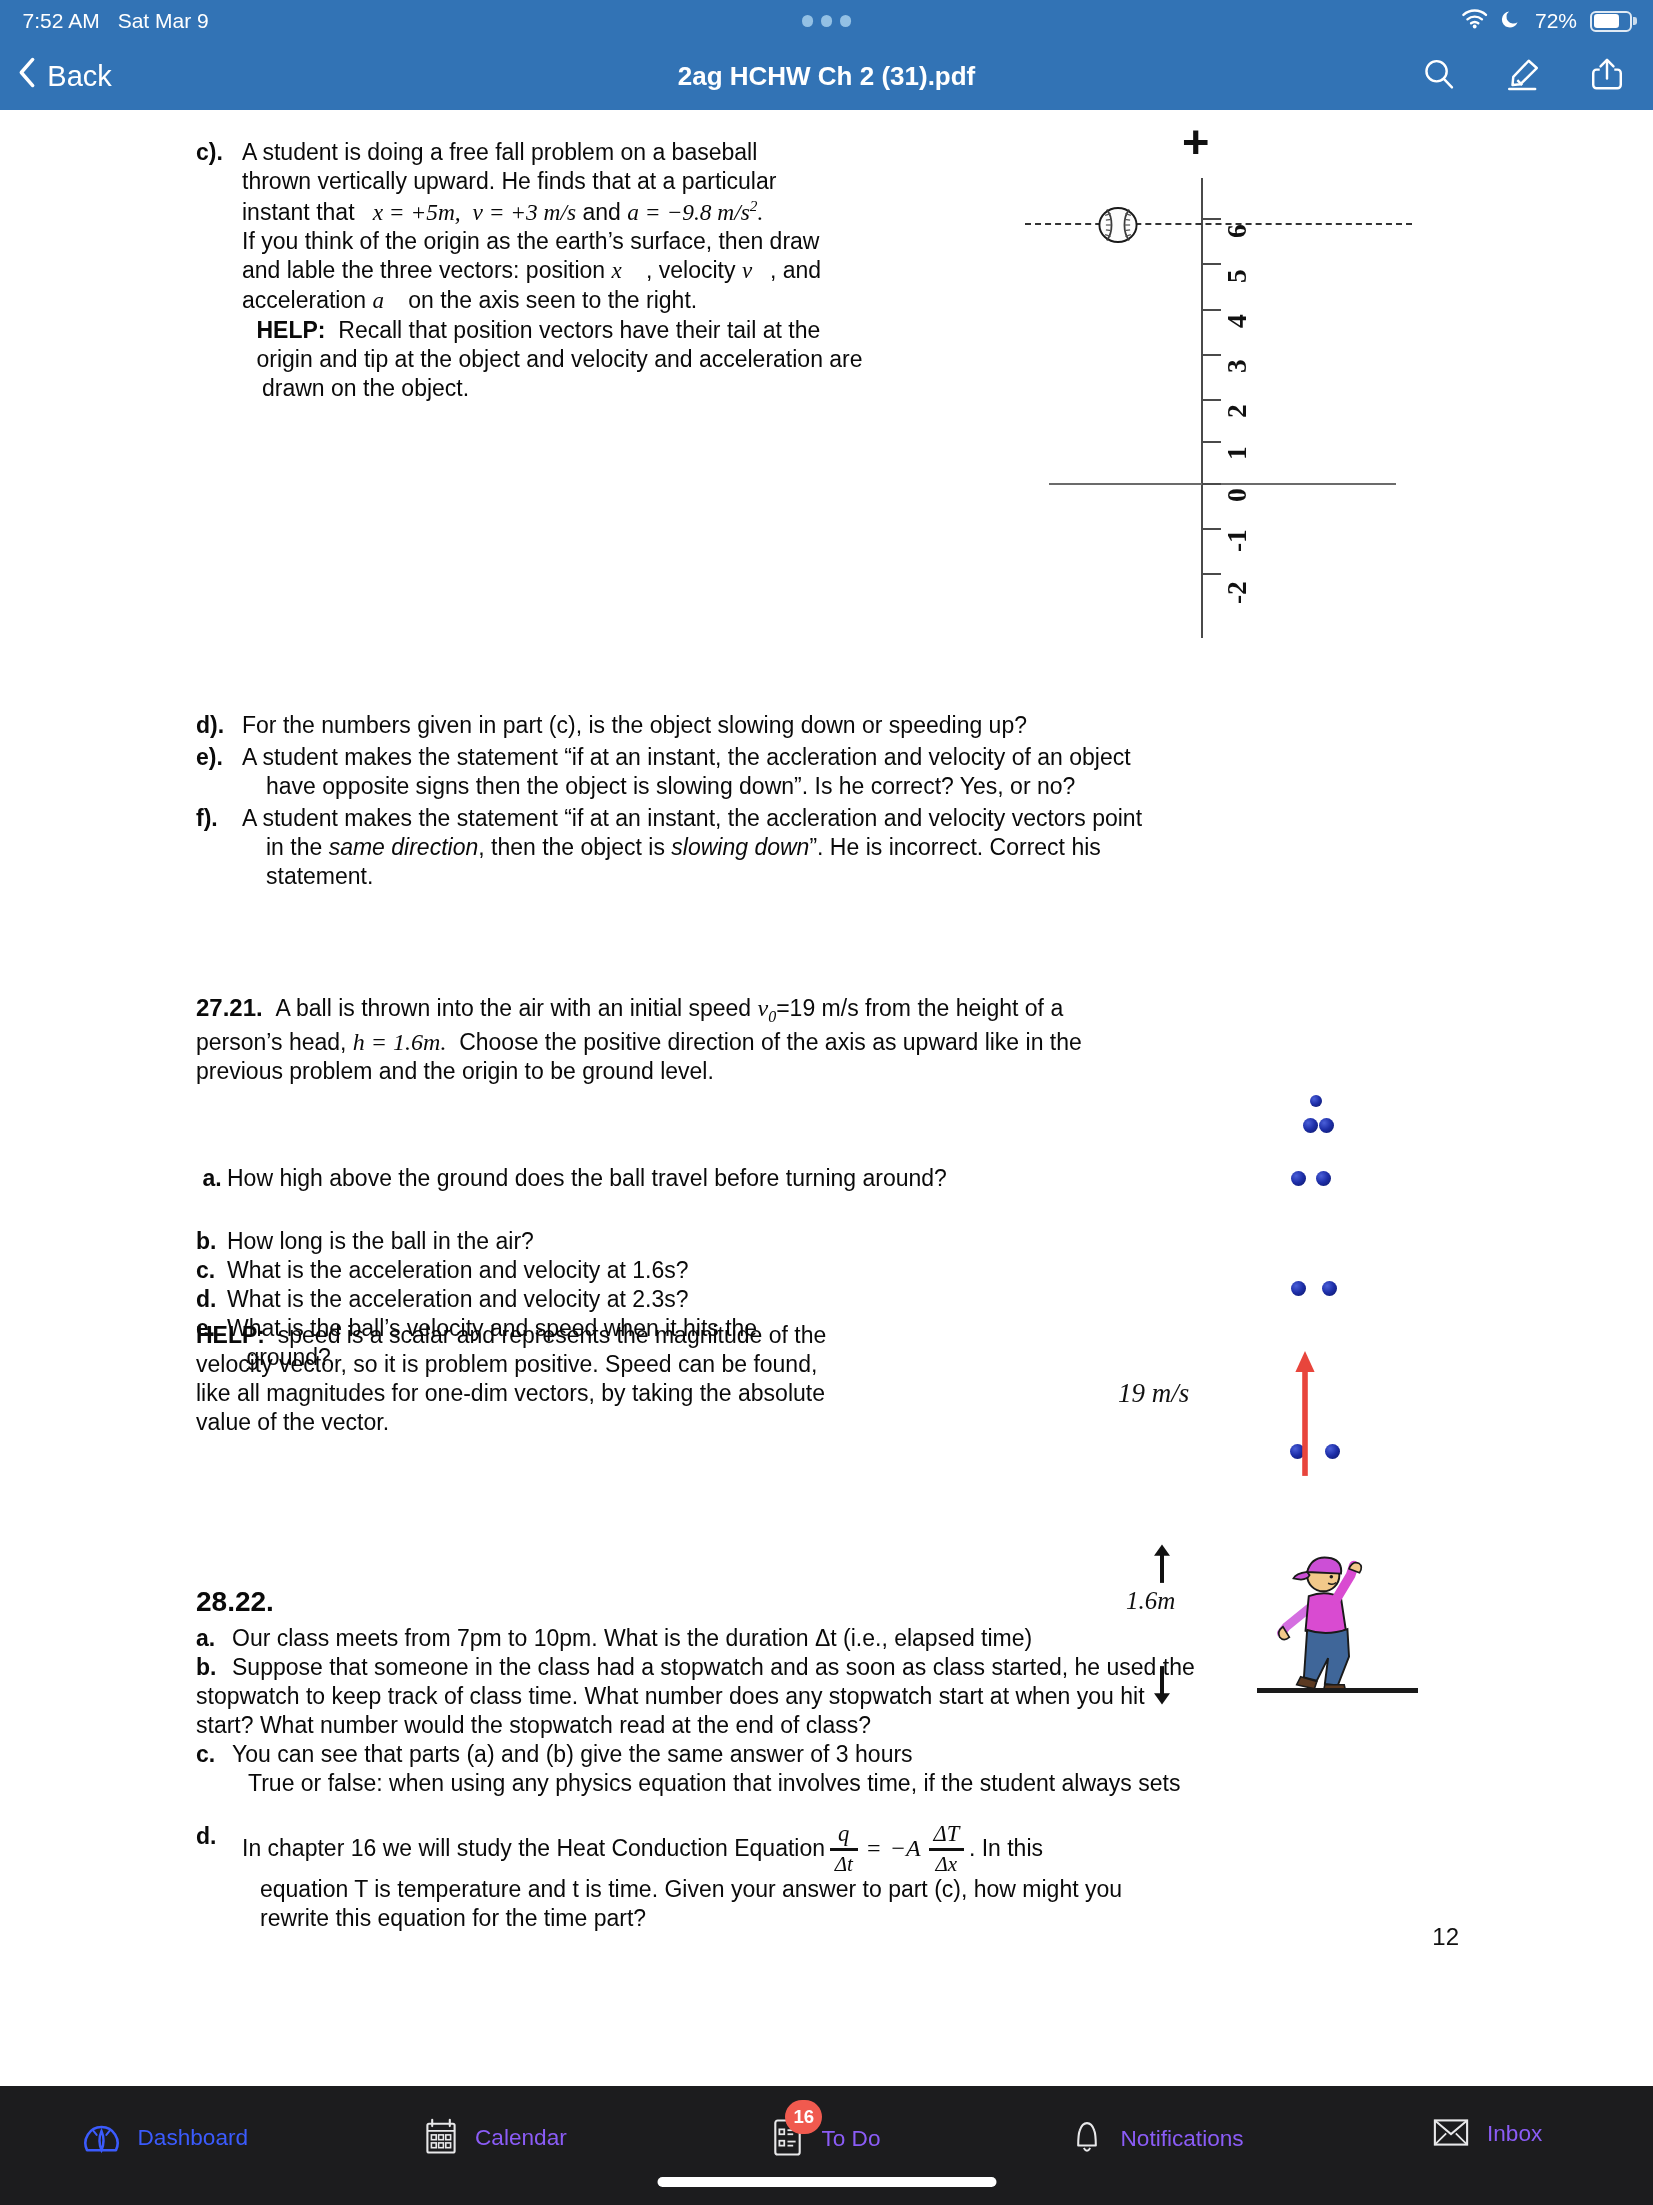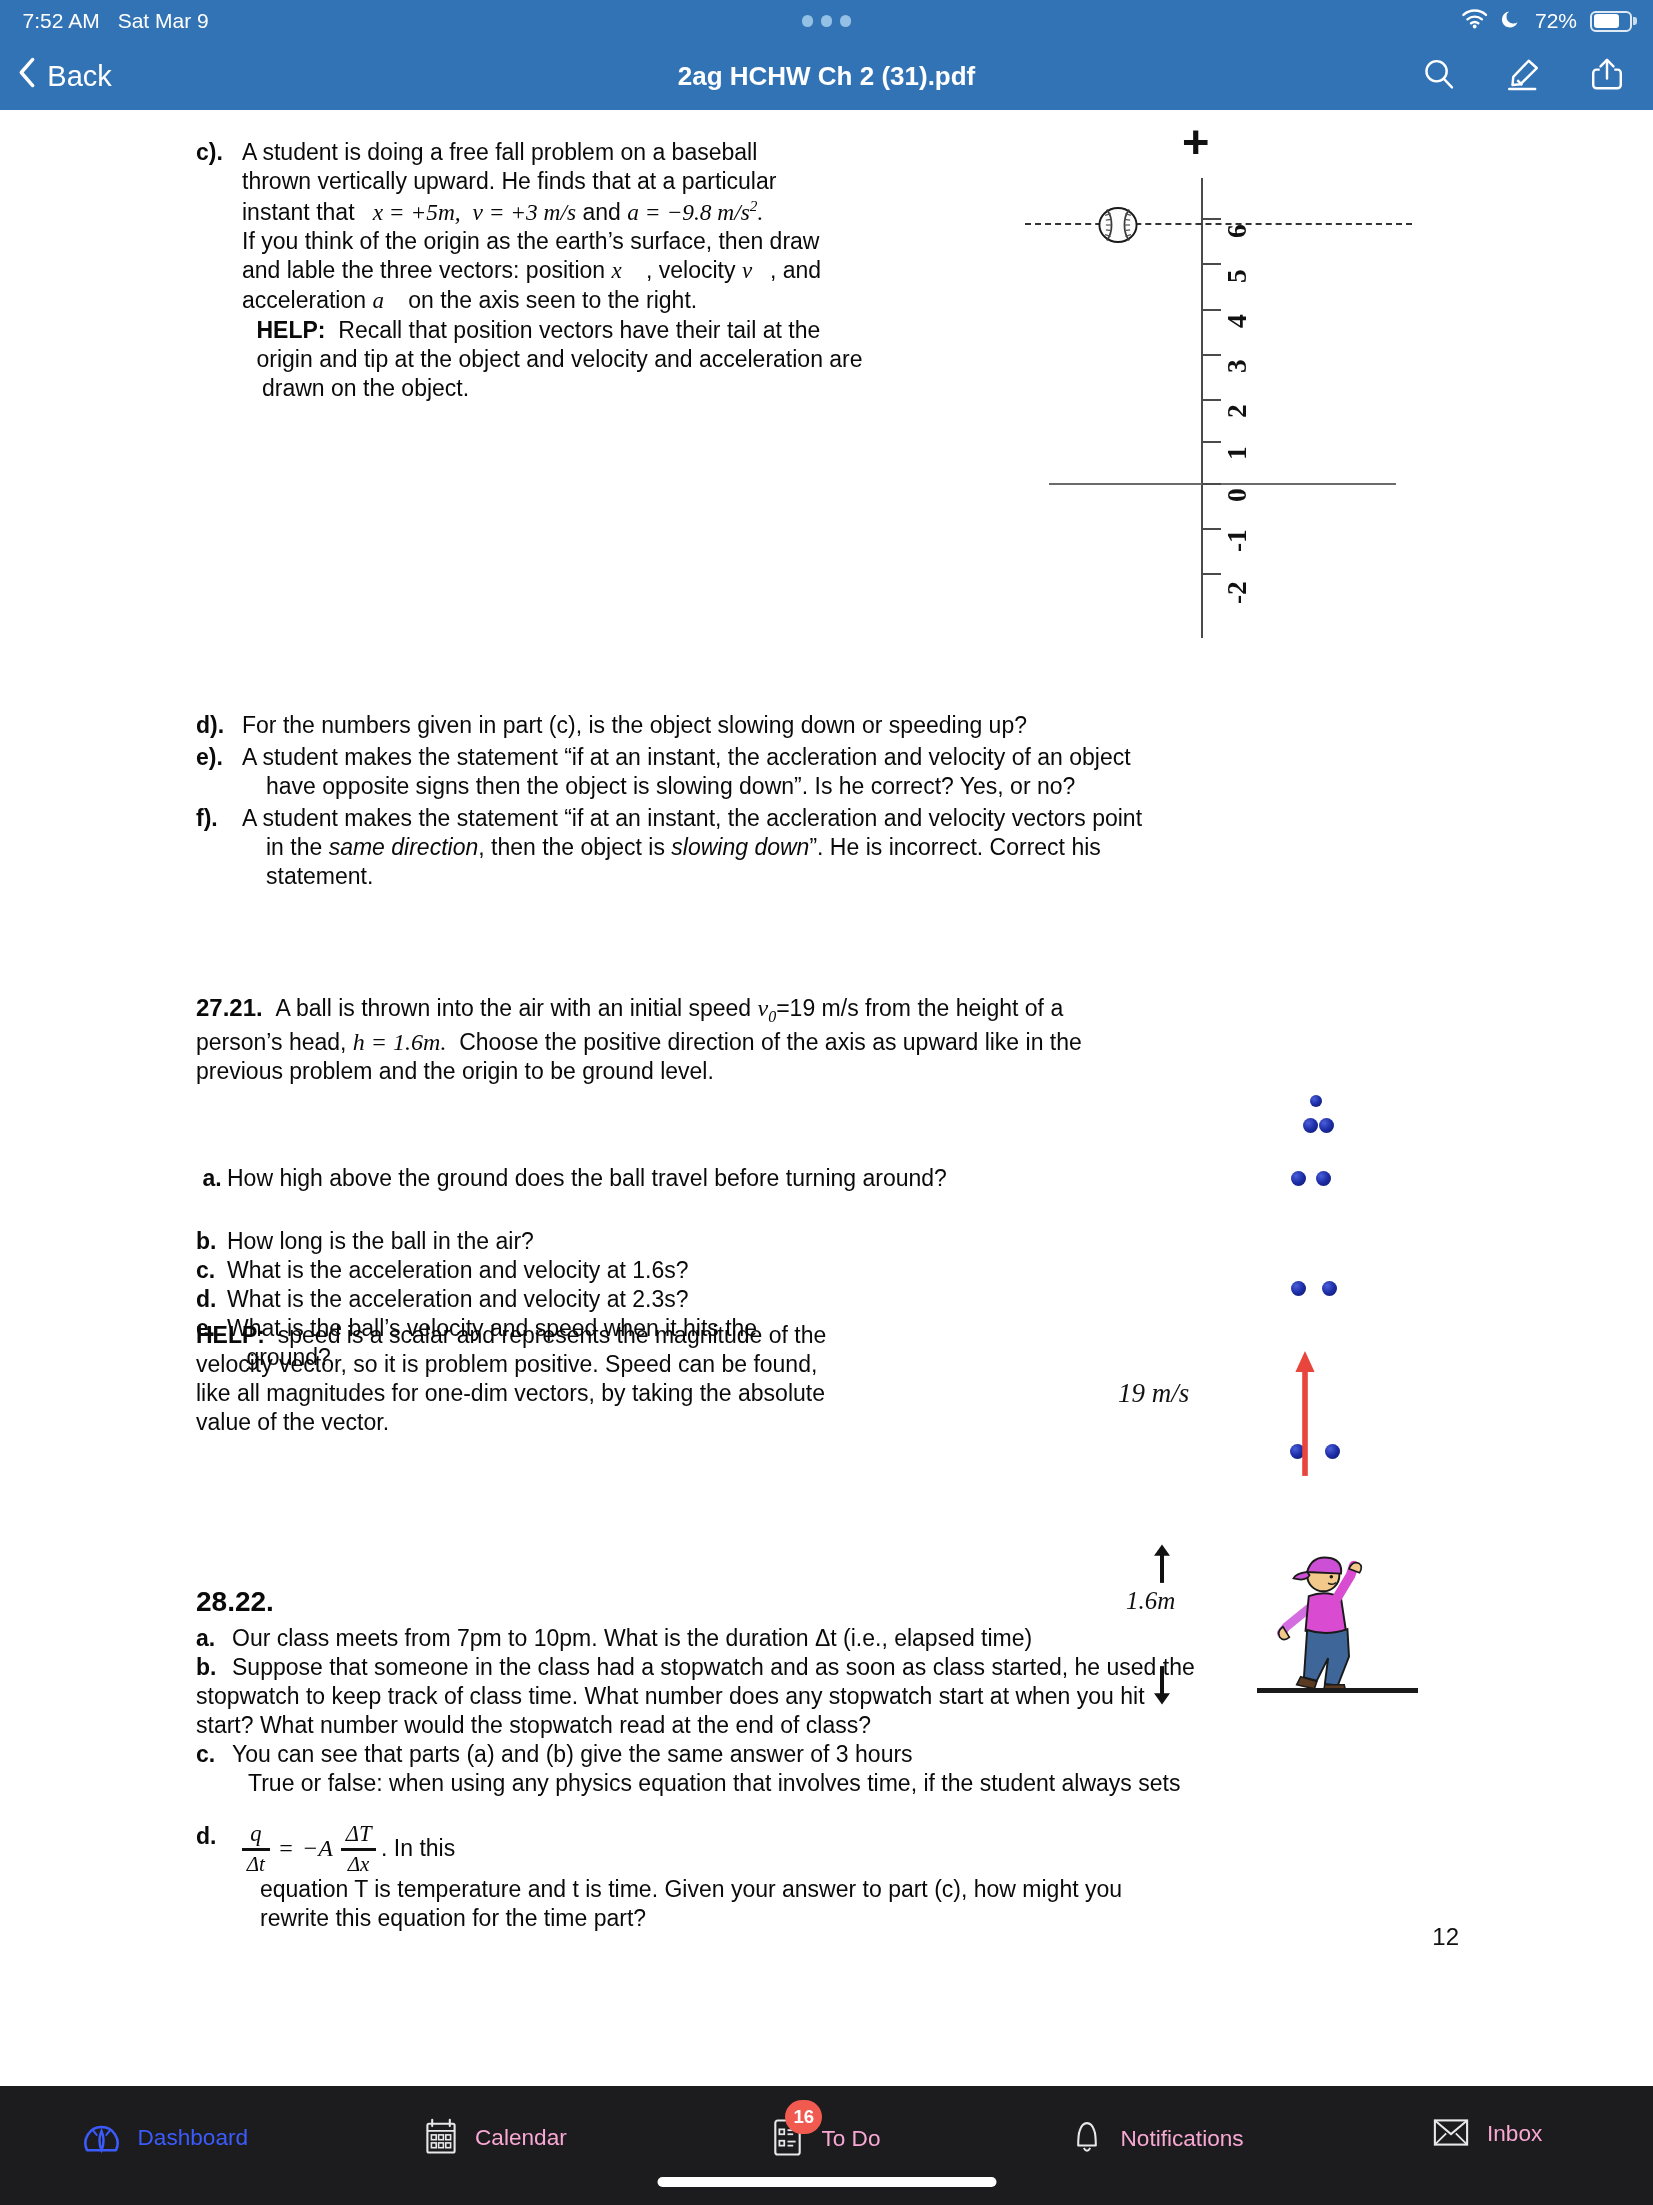--- a/index.html
+++ b/index.html
@@ -154,21 +154,21 @@
 
   
   #tab-bar {
     position:absolute; bottom:0; left:0; width:1653px; height:119px;
     background:#1c1c1e; display:flex; align-items:flex-start;
   }
   .tab {
     flex:1; display:flex; align-items:center; justify-content:center;
     gap:18px; padding-top:32px; cursor:pointer; position:relative;
   }
-  .tab-label { font-size:22.6px; color:#f9a8d4; }
+  .tab-label { font-size:22.6px; color:#8b5cf6; }
   .tab.active .tab-label { color:#3B5BFD; }
   .tab.active svg { stroke:#3B5BFD; }
   .badge {
     position:absolute; background:#F05A4F; color:#fff;
     border-radius:806px; font-size:18.6px; font-weight:600;
     min-width:34px; height:34px; display:flex; align-items:center; justify-content:center;
     padding:0 8px;
   }
   #home-indicator {
     position:absolute; bottom:18px; left:50%; transform:translateX(-50%);
@@ -471,20 +471,21 @@
 
     <div style="position:relative; padding-left:36px">
       <span class="bold" style="position:absolute;left:0">c.</span>
       <div>You can see that parts (a) and (b) give the same answer of 3 hours</div>
       <div style="padding-left:16px">True or false:   when using any physics equation that involves time, if the student always sets</div>
     </div>
 
     <div style="position:relative; padding-left:46px; margin-top:24px">
       <span class="bold" style="position:absolute;left:0">d.</span>
       <div style="display:flex; align-items:center; flex-wrap:wrap; gap:4.8px;">
+        <span>In chapter 16 we will study the Heat Conduction Equation</span>
         <span class="eqwrap">
           <span class="frac">
             <span class="num">q</span>
             <span class="bar"></span>
             <span class="den">Δt</span>
           </span>
           <span>=</span>
           <span>−A</span>
           <span class="frac">
             <span class="num">ΔT</span>

